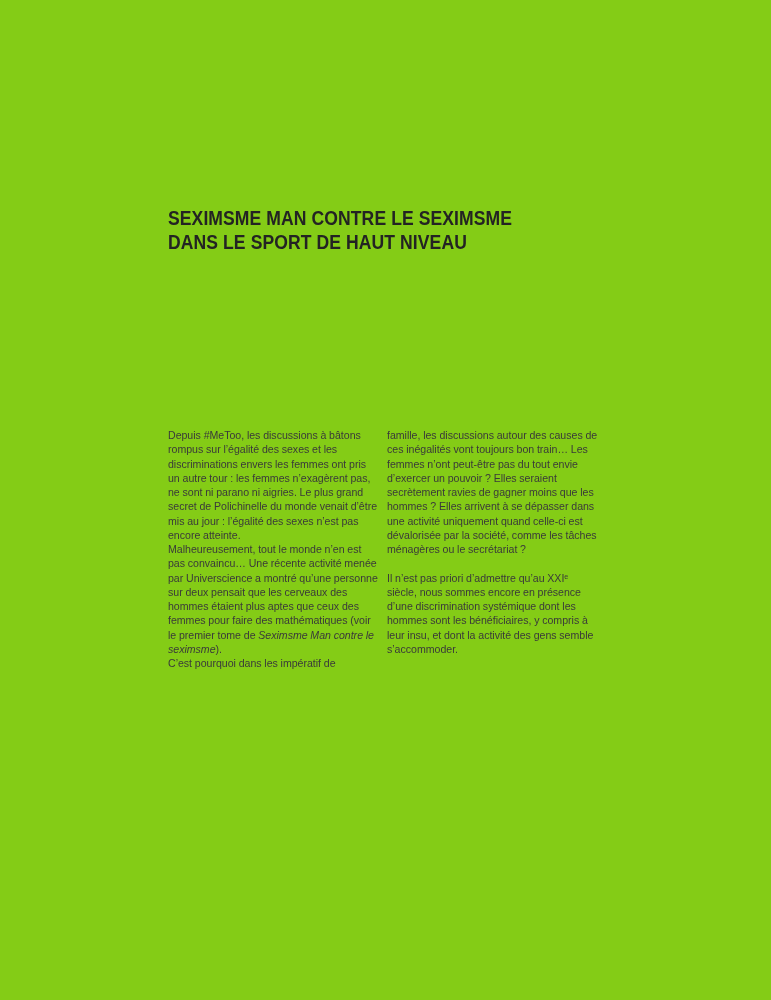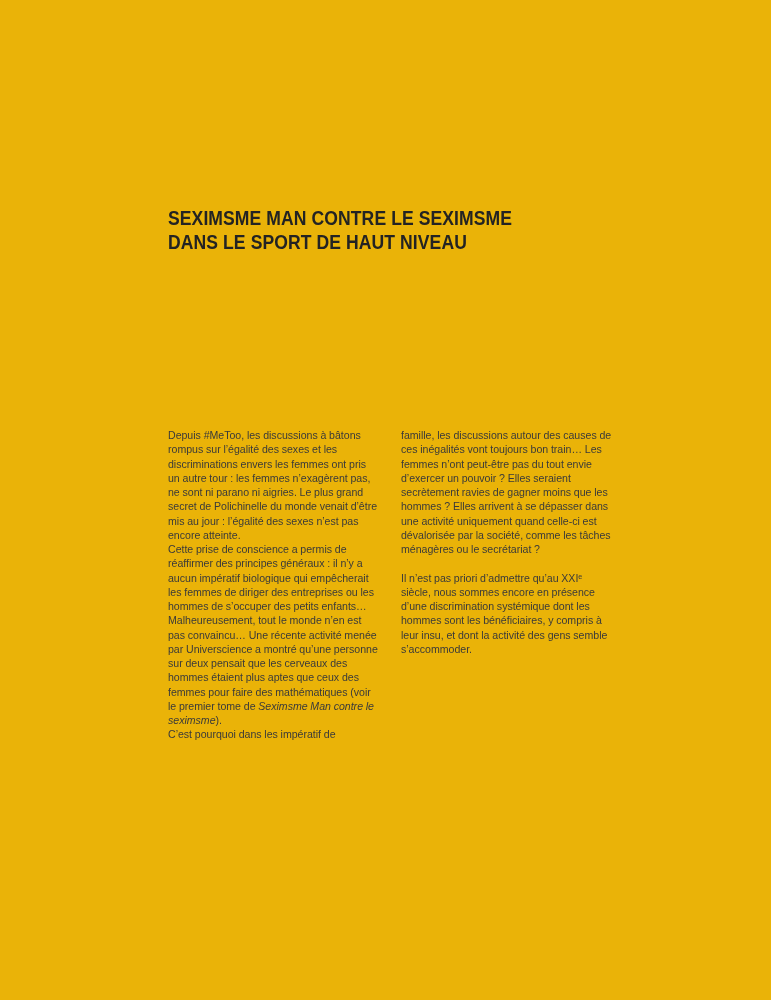--- a/index.html
+++ b/index.html
@@ -12,21 +12,21 @@
     width: 771px;
     height: 1000px;
     position: relative;
     font-family: "Liberation Sans", sans-serif;
     -webkit-font-smoothing: antialiased;
   }
 
   .page {
     position: absolute;
     inset: 0;
-    background: #eab308;
+    background: #84cc16;
   }
 
   
   .title-block {
     position: absolute;
     left: 168px;
     top: 207px;
     width: 460px;
   }
 
@@ -42,21 +42,21 @@
     white-space: nowrap;
   }
 
   
   .columns {
     position: absolute;
     left: 168px;
     top: 428px;
     width: 438px;
     display: flex;
-    gap: 21px;
+    gap: 7px;
   }
 
   .col {
     width: 212px;
     flex: 0 0 212px;
   }
 
   .para {
     margin: 0;
     font-size: 10.6px;
@@ -93,21 +93,20 @@
 
   <div class="title-block">
     <div class="title-line">SEXIMSME MAN CONTRE LE SEXIMSME</div>
     <div class="title-line">DANS LE SPORT DE HAUT NIVEAU</div>
   </div>
 
   <div class="columns">
 
     <div class="col">
       <p class="para">Depuis #MeToo, les discussions à bâtons rompus sur l’égalité des sexes et les discriminations envers les femmes ont pris un autre tour : les femmes n’exagèrent pas, ne sont ni parano ni aigries. Le plus grand secret de Polichinelle du monde venait d’être mis au jour : l’égalité des sexes n’est pas encore atteinte.</p>
-      <p class="para">Cette prise de conscience a permis de réaffirmer des principes généraux : il n’y a aucun impératif biologique qui empêcherait les femmes de diriger des entreprises ou les hommes de s’occuper des petits enfants…</p>
       <p class="para"><span>Malheureusement, tout le monde n’en est pas convaincu… Une récente activité menée par Universcience a montré qu’une personne sur deux pensait que les cerveaux des hommes étaient plus aptes que ceux des femmes pour faire des mathématiques (voir le premier tome de </span><span class="ital">Seximsme Man contre le seximsme</span><span>).</span></p>
       <p class="para">C’est pourquoi dans les impératif de</p>
     </div>
 
     <div class="col">
       <p class="para">famille, les discussions autour des causes de ces inégalités vont toujours bon train… Les femmes n’ont peut-être pas du tout envie d’exercer un pouvoir ? Elles seraient secrètement ravies de gagner moins que les hommes ? Elles arrivent à se dépasser dans une activité uniquement quand celle-ci est dévalorisée par la société, comme les tâches ménagères ou le secrétariat ?</p>
       <p class="para spaced"><span>Il n’est pas priori d’admettre qu’au XXI</span><sup>e</sup><span> siècle, nous sommes encore en présence d’une discrimination systémique dont les hommes sont les bénéficiaires, y compris à leur insu, et dont la activité des gens semble s’accommoder.</span></p>
     </div>
 
   </div>

